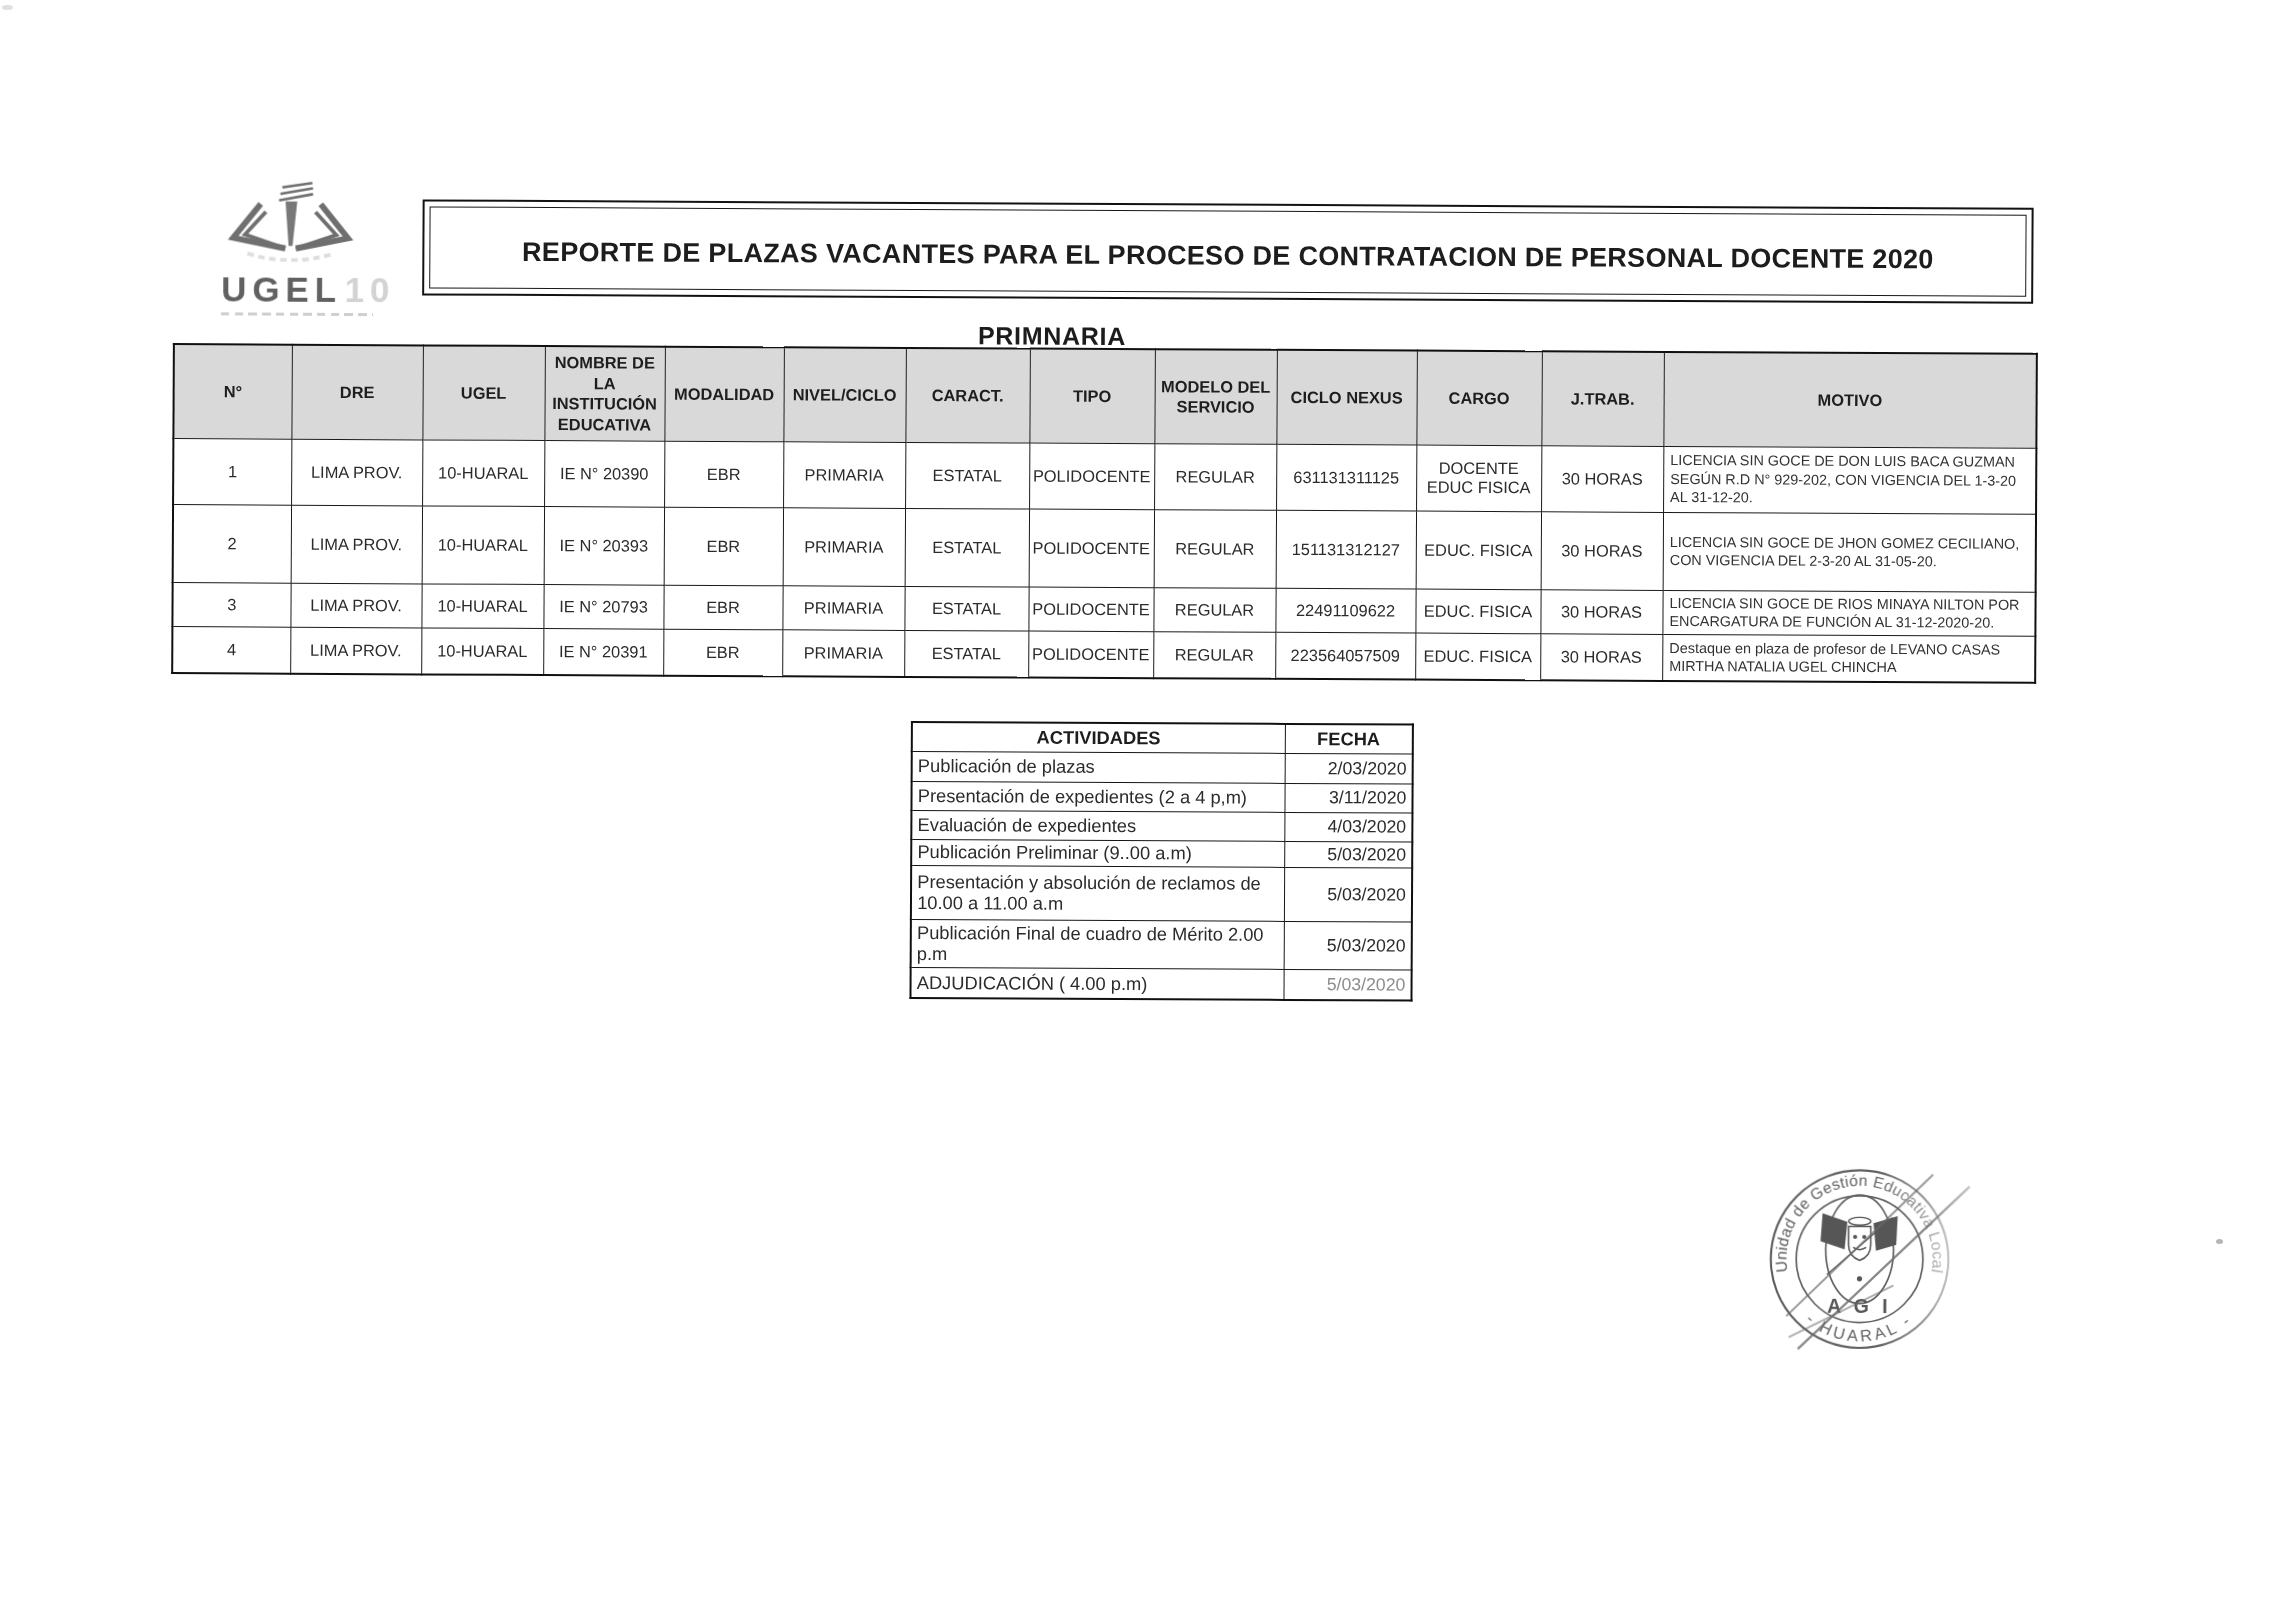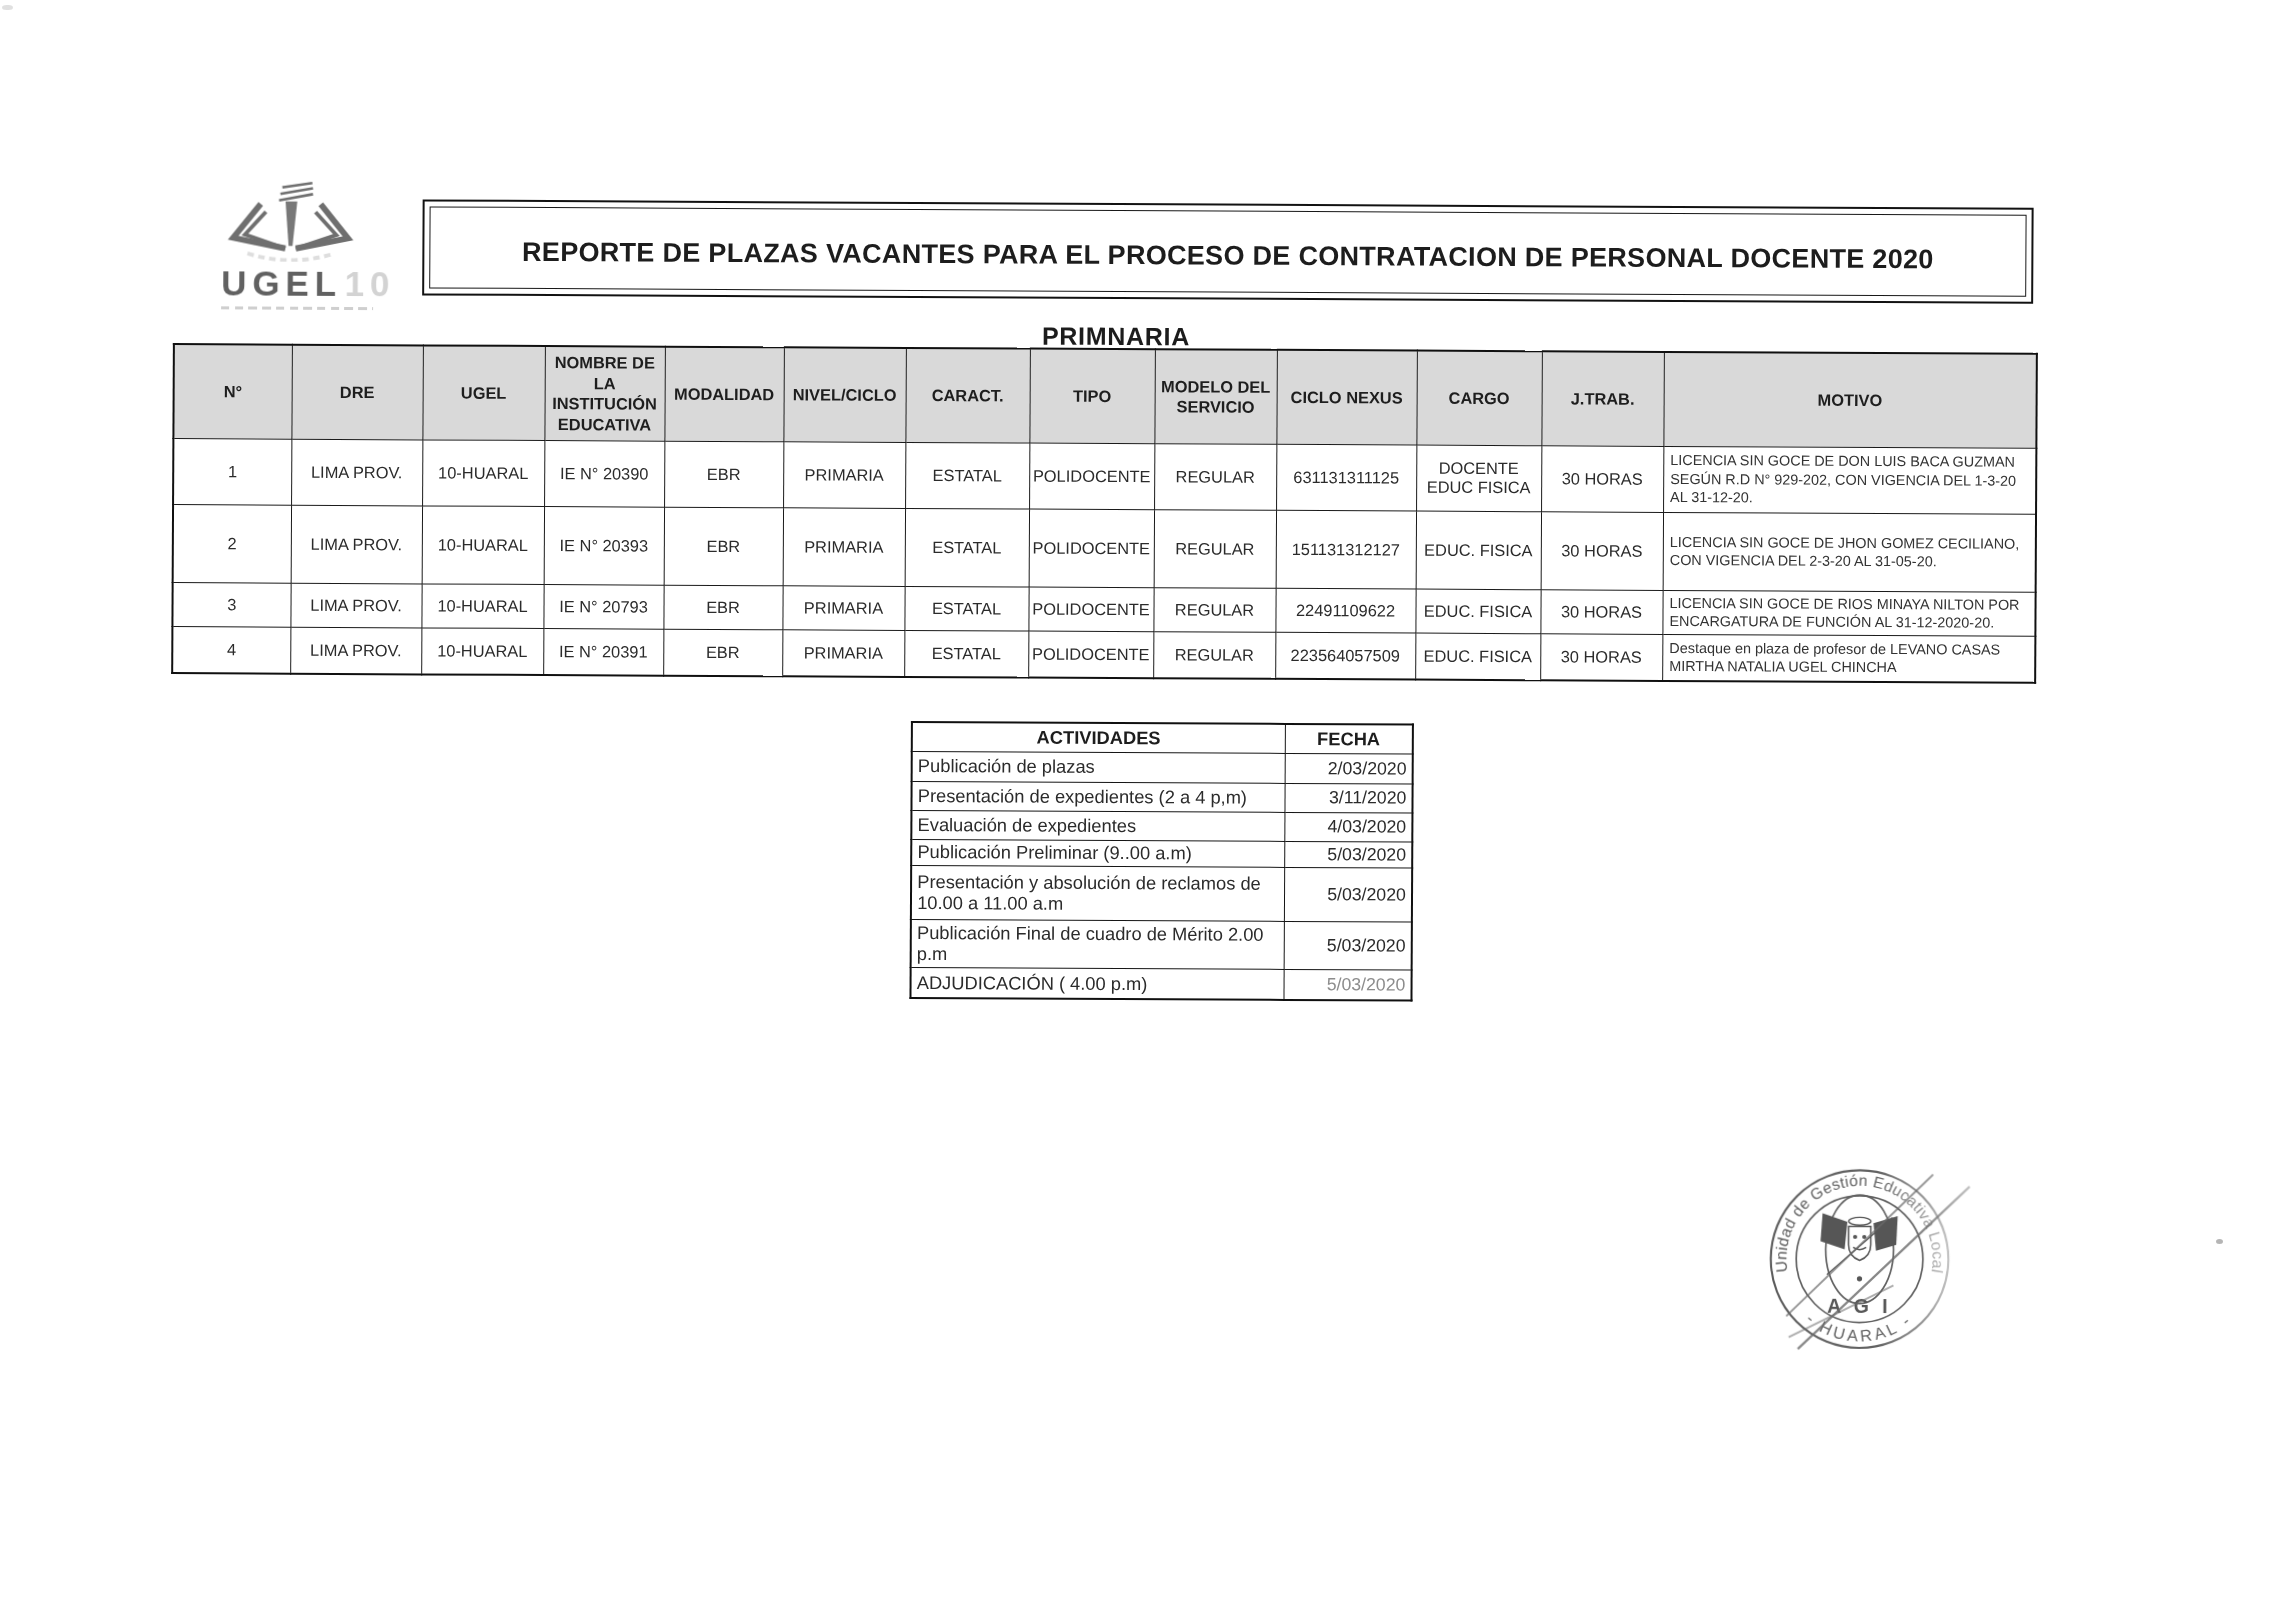--- a/index.html
+++ b/index.html
@@ -9,33 +9,33 @@
     font-family:"Liberation Sans", sans-serif;
     color:#262626;
     position:relative;
     overflow:hidden;
   }
   .tilt{position:absolute;inset:0;transform:rotate(0.3deg);transform-origin:1112px 327px;}
 
   
   .logo{position:absolute;left:221px;top:186px;width:177px;}
   .logo svg{display:block;filter:blur(0.3px);}
-  .logo-text{margin-top:2px;font-weight:800;font-size:35px;letter-spacing:5.9px;color:#616161;filter:blur(0.2px);}
+  .logo-text{margin-top:8px;font-weight:800;font-size:35px;letter-spacing:5.9px;color:#616161;filter:blur(0.2px);}
   .logo-text .ten{color:#d3d3d3;margin-left:2.6px;}
   .logo-sub{margin-top:2.6px;width:152px;height:3.9px;opacity:.75;filter:blur(0.5px);
     background:repeating-linear-gradient(90deg,#bfbfbf 0 8.5px,transparent 8.5px 13.7px);}
 
   
   .title-box{position:absolute;left:422px;top:203px;width:1607px;height:92px;border:2px solid #121212;background:#fff;}
   .title-inner{position:absolute;left:5.2px;right:5.2px;top:5.2px;bottom:5.2px;border:1.6px solid #181818;
     display:flex;align-items:center;justify-content:center;}
   .title-text{font-size:27px;font-weight:700;letter-spacing:0.3px;color:#1d1d1d;text-align:center;padding-top:9.2px;}
 
   
-  .section-heading{position:absolute;left:1116px;top:322px;transform:translateX(-50%);
+  .section-heading{position:absolute;left:1052px;top:322px;transform:translateX(-50%);
     font-size:25px;font-weight:700;letter-spacing:0.7px;color:#1c1c1c;}
 
   
   table{border-collapse:collapse;table-layout:fixed;}
   .vac{position:absolute;left:173px;top:348px;width:1865px;border:2px solid #101010;}
   .vac th,.vac td{border:1.6px solid #1b1b1b;overflow:visible;padding:0 2.6px;}
   .vac th{background:#d9d9d9;font-weight:700;font-size:16.4px;text-align:center;line-height:1.25;color:#1e1e1e;}
   .vac td{font-size:16.4px;text-align:center;color:#2b2b2b;}
   .vac td.m{font-size:14.4px;text-align:left;padding:2.6px 6.5px;line-height:1.28;color:#333;}
   .vac tr.hdr{height:94px;}

